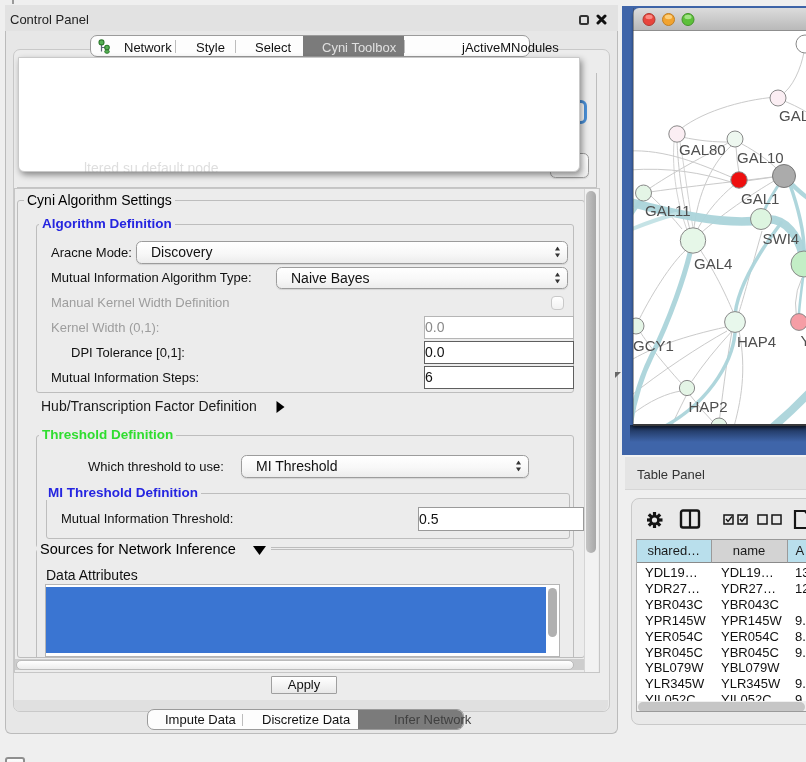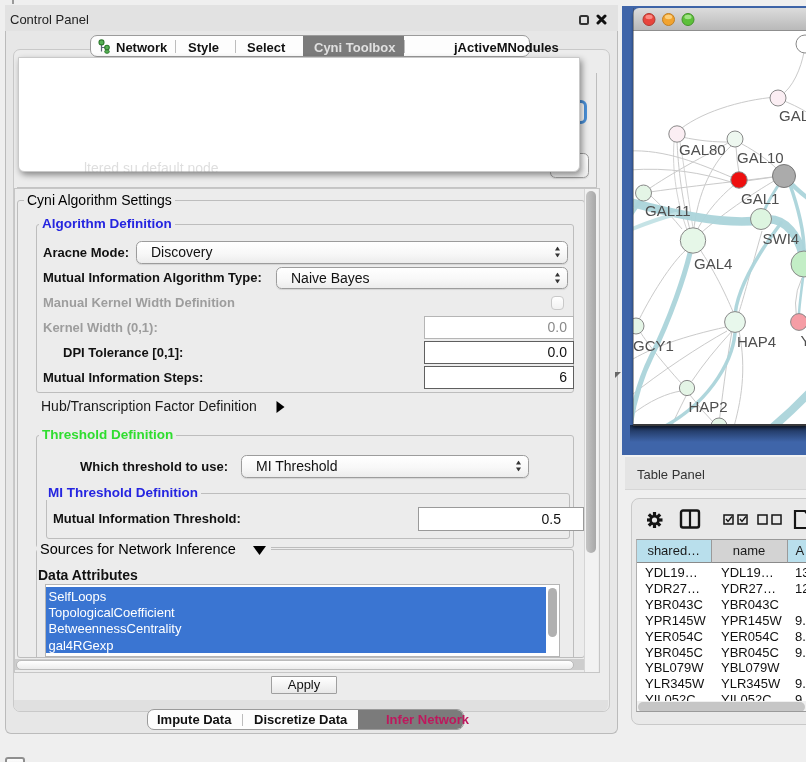--- a/index.html
+++ b/index.html
@@ -1,28 +1,28 @@
 <!DOCTYPE html>
 <html><head>
 <meta charset="utf-8">
 <style>
   html,body{margin:0;padding:0;}
   body{width:806px;height:762px;overflow:hidden;background:#efefef;
        font-family:"Liberation Sans",sans-serif;position:relative;}
   .abs{position:absolute;}
   .lbl{font-size:13px;color:#111;}
-  .bold{font-weight:bold;}
+  .bold{font-weight:normal;margin-left:8px;}
   .grouplab{position:absolute;background:#ececec;padding:0 3px;font-size:13.5px;line-height:14px;font-weight:bold;}
   .groupbox{position:absolute;border:1px solid #bdbdbd;border-radius:3px;}
   .combo{position:absolute;border:1px solid #9c9c9c;border-radius:5.5px;
          background:linear-gradient(#ffffff,#f8f8f8 55%,#ececec);
          box-shadow:0 1px 1px rgba(0,0,0,0.10);}
   .combo .ctext{position:absolute;left:14px;top:50%;transform:translateY(-50%);font-size:14px;color:#111;white-space:nowrap;}
   .updown{position:absolute;right:7px;top:50%;transform:translateY(-50%);width:5px;height:11px;}
-  .field{position:absolute;background:#fff;font-size:14px;color:#111;text-align:right;}
+  .field{position:absolute;background:#fff;font-size:14px;color:#111;text-align:left;}
 </style>
 </head>
 <body>
 
 <div class="abs" id="cpanel" style="left:5px;top:5px;width:613px;height:729px;background:#e7e7e7;border:1px solid #bbbbbb;border-top:none;border-radius:0 0 6px 6px;box-sizing:border-box;"></div>
 <div class="abs" id="tabcontent" style="left:12.5px;top:49px;width:597px;height:663px;background:#ececec;border:1px solid #c9c9c9;border-radius:7px;box-sizing:border-box;"></div>
 <div class="abs" style="left:14px;top:700px;width:594px;height:11px;background:#e0e0e0;border-radius:0 0 6px 6px;"></div>
 <div class="abs" style="left:12px;top:0;width:2px;height:4px;background:#9a9a9a;"></div>
 
 <div class="abs" style="left:5px;top:5px;width:613px;height:26px;background:#e2e2e2;"></div>
@@ -120,39 +120,38 @@
 <div class="groupbox" style="left:36px;top:549px;width:536px;height:107px;border-radius:3px 3px 0 0;"></div>
 <div class="grouplab" style="left:37px;top:542px;font-weight:normal;font-size:14.5px;width:228px;">Sources for Network Inference</div>
 <svg class="abs" style="left:253px;top:545.5px;z-index:3;" width="13" height="9" viewBox="0 0 13 9">
     <path d="M0 0 L13 0 L6.5 9 Z" fill="#000"></path>
   </svg>
 
 <div class="abs bold" style="left:38px;top:567px;font-size:14px;color:#111;">Data Attributes</div>
 
 <div class="abs" style="left:45px;top:584px;width:515px;height:73px;background:#fff;border:1px solid #b5b5b5;box-sizing:border-box;overflow:hidden;">
   <div class="abs" style="left:0;top:2px;width:500px;height:66px;background:#3a75d2;"></div>
-  <div class="abs" style="left:2.5px;top:3.5px;font-size:13px;color:#fff;line-height:16.4px;">SelfLoops<br>TopologicalCoefficient<br>BetweennessCentrality<br>gal4RGexp</div>
   <div class="abs" style="left:502px;top:3px;width:9px;height:49px;background:#b0b0b0;border-radius:5px;"></div>
 </div>
 
 <div class="abs" style="left:584px;top:189px;width:14px;height:483px;background:#f2f2f2;border-left:1px solid #d5d5d5;box-sizing:border-box;"></div>
 <div class="abs" style="left:586px;top:191px;width:10px;height:362px;background:linear-gradient(90deg,#c4c4c4,#a8a8a8);border-radius:5px;"></div>
 
 <div class="abs" style="left:15px;top:659px;width:569px;height:11px;background:#cdcdcd;"></div>
 <div class="abs" style="left:16px;top:659.5px;width:558px;height:10px;background:linear-gradient(#ffffff,#ececec);border-radius:5px;border:1px solid #bbb;box-sizing:border-box;"></div>
 
 <div class="abs" style="left:271px;top:676px;width:66px;height:18px;border:1px solid #9f9f9f;border-radius:1px;background:linear-gradient(#ffffff,#e8e8e8);box-sizing:border-box;text-align:center;font-size:13px;color:#111;line-height:16px;">Apply</div>
 
 <div class="abs" style="left:147px;top:709px;width:317px;height:21px;background:#fdfdfd;border:1px solid #9b9b9b;border-radius:7px;box-sizing:border-box;overflow:hidden;">
   <div class="abs" style="left:94px;top:4px;width:1px;height:12px;background:#bdbdbd;"></div>
   <div class="abs" style="left:210px;top:0;width:105px;height:21px;background:#7b7b7b;"></div>
 </div>
 <div class="abs lbl bold" style="left:157px;top:712px;">Impute Data</div>
 <div class="abs lbl bold" style="left:254px;top:712px;">Discretize Data</div>
-<div class="abs lbl bold" style="left:372px;top:712px;color:#be185d;padding-left:14px;">Infer Network</div>
+<div class="abs lbl bold" style="left:372px;top:712px;color:#404040;padding-left:14px;">Infer Network</div>
 
 <div class="abs" style="left:5px;top:757px;width:20px;height:16px;border:2px solid #8f8f8f;border-radius:3px;background:linear-gradient(#fff,#ddd);box-sizing:border-box;"></div>
 
 <svg class="abs" style="left:615px;top:372px;" width="6" height="6" viewBox="0 0 6 6">
     <path d="M0 0 L6 0 L0 6 Z" fill="#666"></path>
   </svg>
 
 <div class="abs" style="left:84px;top:160px;font-size:14px;color:#9a9a9a;opacity:0.32;z-index:60;">ltered su default node</div>
 
 <div class="abs" style="left:18px;top:57px;width:562px;height:115px;background:#fff;border:1px solid #c9c9c9;border-radius:0 0 6px 6px;box-shadow:2px 3px 6px rgba(0,0,0,0.42);box-sizing:border-box;z-index:50;">

